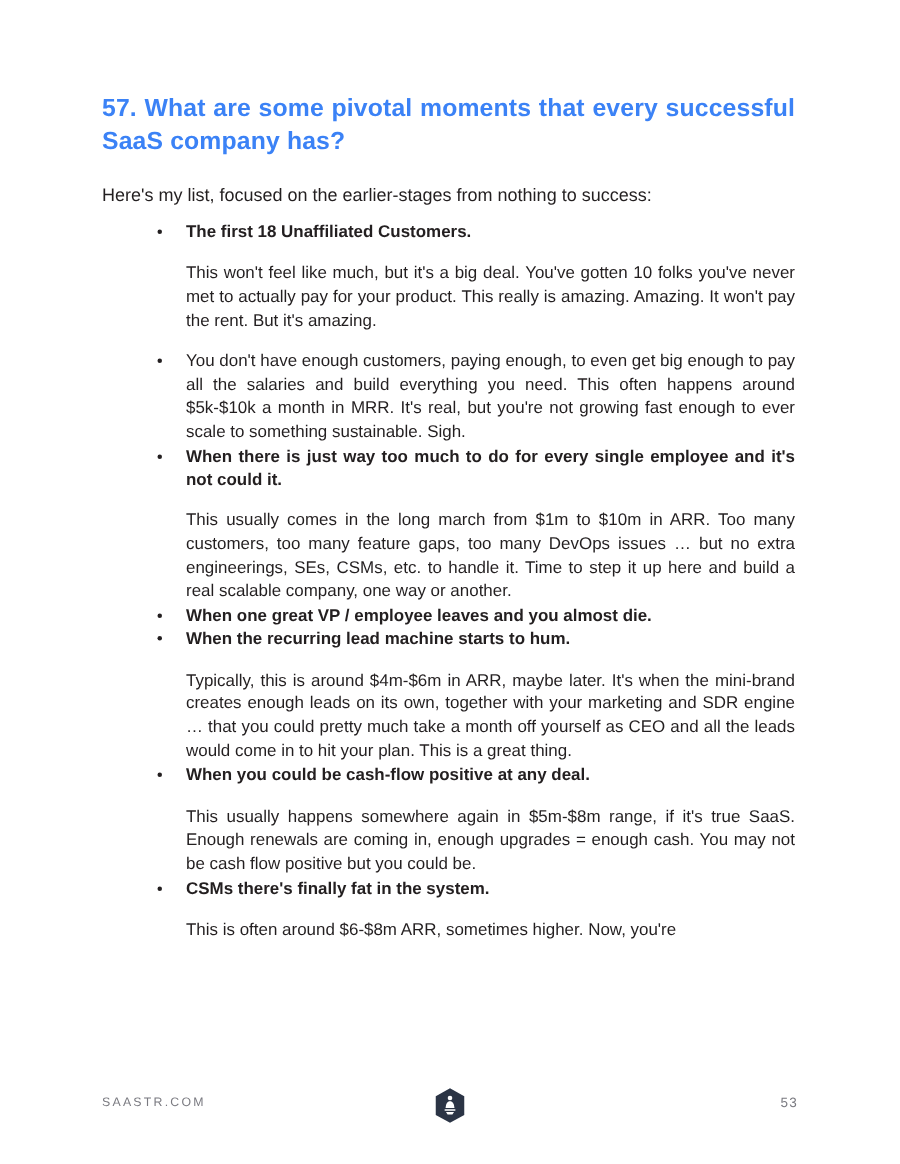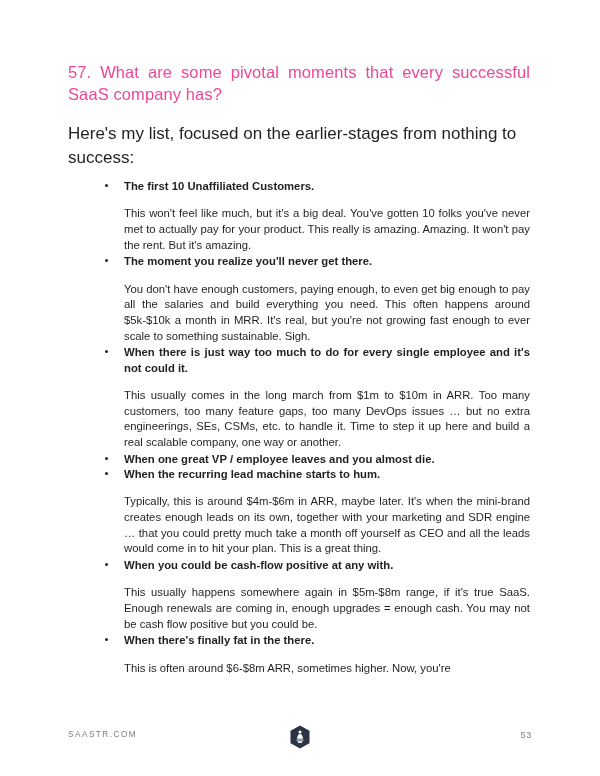--- a/index.html
+++ b/index.html
@@ -25,31 +25,31 @@
 
   .content {
     position: absolute;
     left: 68px;
     top: 62px;
     width: 462px;
   }
 
   .doc-title {
     font-size: 16.5px;
-    font-weight: normal;
+    font-weight: bold;
     line-height: 1.33;
-    color: #ec4899;
+    color: #3b82f6;
     text-align: justify;
     text-align-last: left;
     margin: 0 0 16px 0;
     letter-spacing: 0.1px;
   }
 
   .intro {
-    font-size: 17px;
+    font-size: 12px;
     line-height: 1.42;
     margin: 0 0 9px 0;
     text-align: left;
   }
 
   .bullet-list {
     list-style: none;
     margin: 0;
     padding: 0;
   }
@@ -139,27 +139,26 @@
   <div class="content">
 
     <h1 class="doc-title">57. What are some pivotal moments that every successful SaaS company has?</h1>
 
     <p class="intro">Here's my list, focused on the earlier-stages from nothing to success:</p>
 
     <ul class="bullet-list">
 
       <li class="bullet-item">
         <span class="bullet-dot"></span>
-        <p class="bullet-head">The first 10 Unaffiliated Customers.</p>
+        <p class="bullet-head">The first 18 Unaffiliated Customers.</p>
         <p class="bullet-body">This won't feel like much, but it's a big deal. You've gotten 10 folks you've never met to actually pay for your product. This really is amazing. Amazing. It won't pay the rent. But it's amazing.</p>
       </li>
 
       <li class="bullet-item">
         <span class="bullet-dot"></span>
-        <p class="bullet-head">The moment you realize you'll never get there.</p>
         <p class="bullet-body">You don't have enough customers, paying enough, to even get big enough to pay all the salaries and build everything you need. This often happens around $5k-$10k a month in MRR. It's real, but you're not growing fast enough to ever scale to something sustainable. Sigh.</p>
       </li>
 
       <li class="bullet-item">
         <span class="bullet-dot"></span>
         <p class="bullet-head">When there is just way too much to do for every single employee and it's not could it.</p>
         <p class="bullet-body">This usually comes in the long march from $1m to $10m in ARR. Too many customers, too many feature gaps, too many DevOps issues … but no extra engineerings, SEs, CSMs, etc. to handle it. Time to step it up here and build a real scalable company, one way or another.</p>
       </li>
 
       <li class="bullet-item">
@@ -168,27 +167,27 @@
       </li>
 
       <li class="bullet-item">
         <span class="bullet-dot"></span>
         <p class="bullet-head">When the recurring lead machine starts to hum.</p>
         <p class="bullet-body"> Typically, this is around $4m-$6m in ARR, maybe later. It's when the mini-brand creates enough leads on its own, together with your marketing and SDR engine … that you could pretty much take a month off yourself as CEO and all the leads would come in to hit your plan. This is a great thing.</p>
       </li>
 
       <li class="bullet-item">
         <span class="bullet-dot"></span>
-        <p class="bullet-head">When you could be cash-flow positive at any with.</p>
+        <p class="bullet-head">When you could be cash-flow positive at any deal.</p>
         <p class="bullet-body">This usually happens somewhere again in $5m-$8m range, if it's true SaaS. Enough renewals are coming in, enough upgrades = enough cash. You may not be cash flow positive but you could be.</p>
       </li>
 
       <li class="bullet-item">
         <span class="bullet-dot"></span>
-        <p class="bullet-head">When there's finally fat in the there.</p>
+        <p class="bullet-head">CSMs there's finally fat in the system.</p>
         <p class="bullet-body">This is often around $6-$8m ARR, sometimes higher. Now, you're</p>
       </li>
 
     </ul>
   </div>
 
   <div class="footer">
     <div class="footer-brand">SAASTR.COM</div>
 
     <div class="footer-logo">

